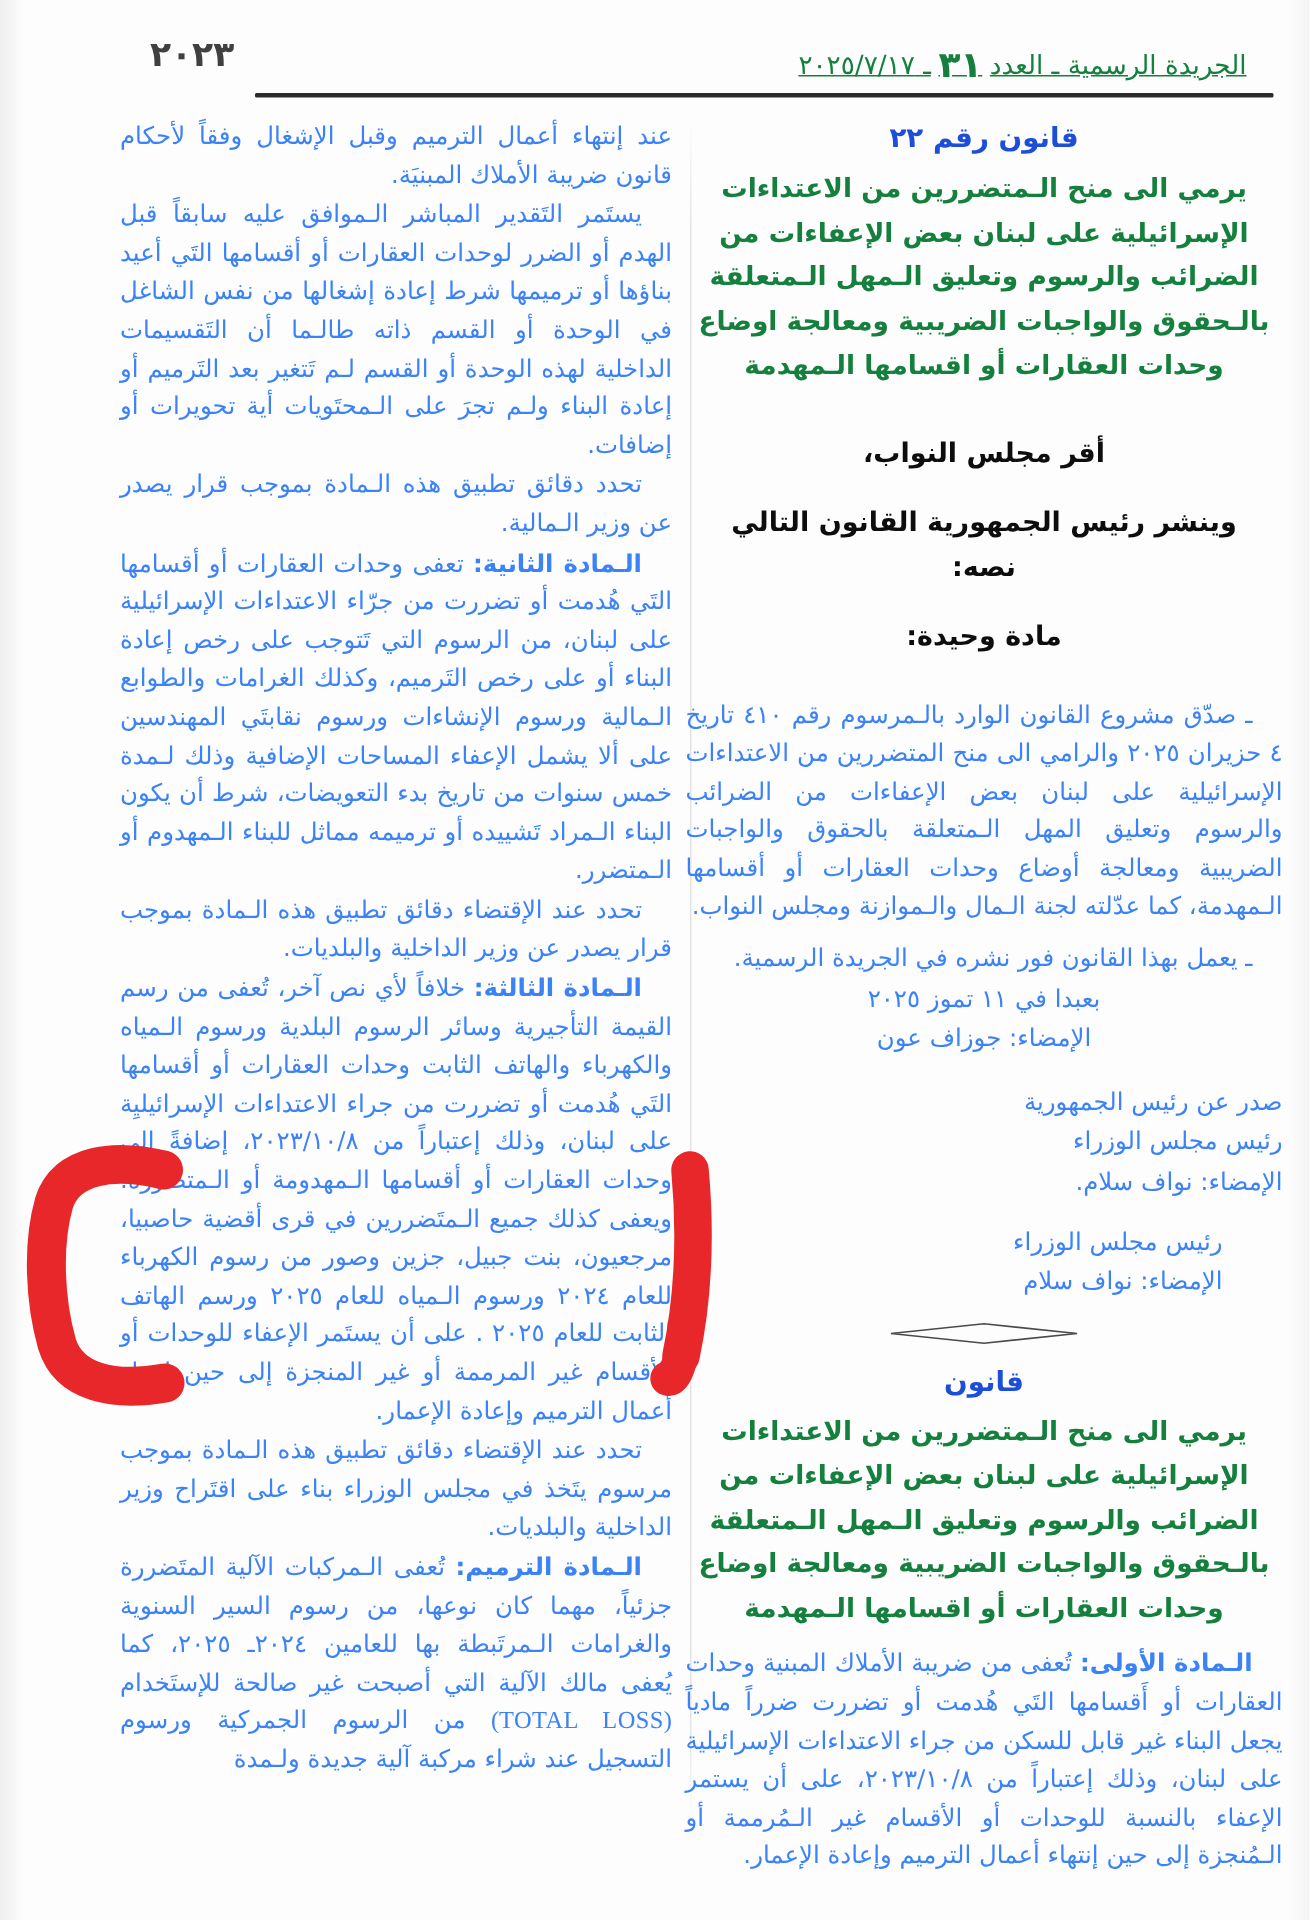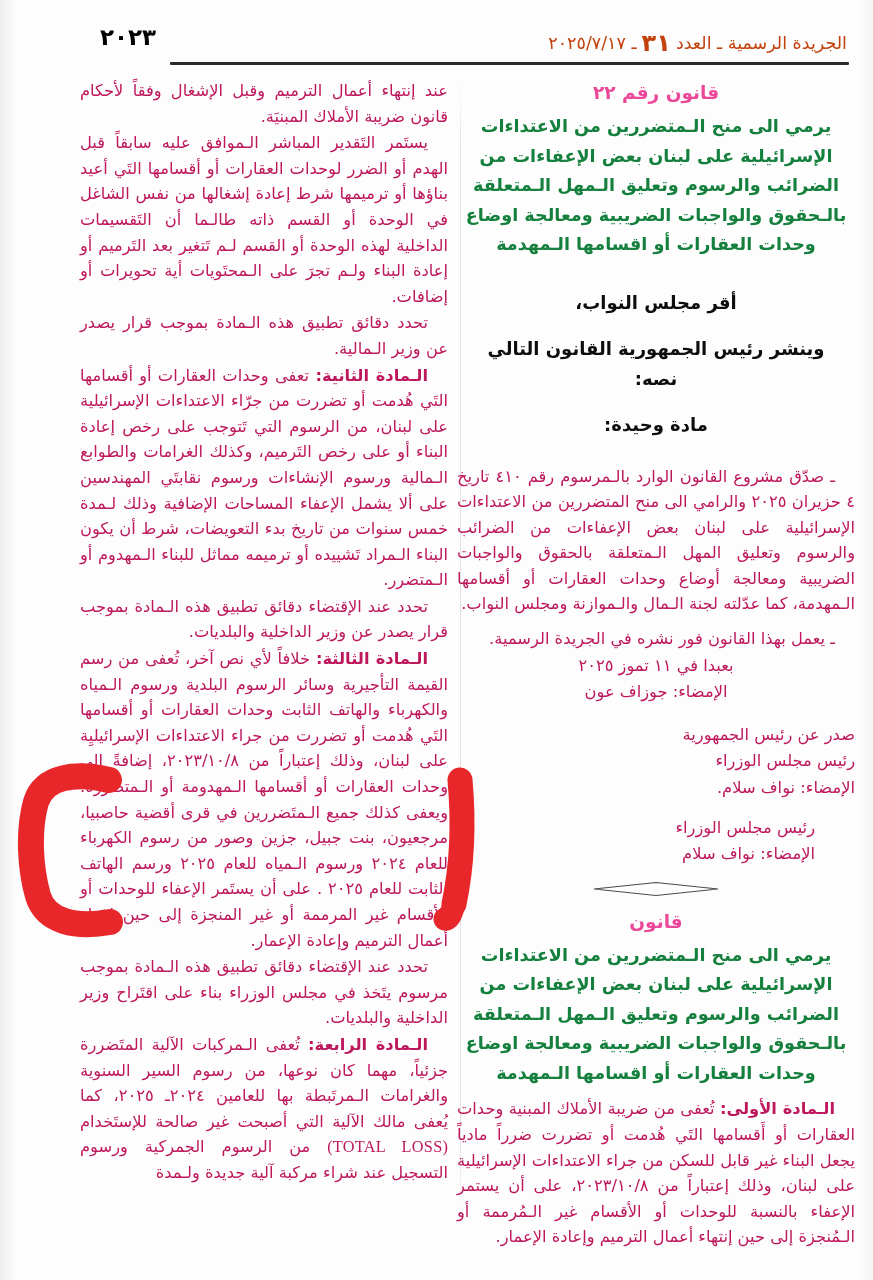--- a/index.html
+++ b/index.html
@@ -45,41 +45,42 @@
     position: absolute;
     left: 92px;
     right: 6px;
     top: 36px;
     height: 3px;
     background: #2b2b2b;
     border-radius: 1px;
   }
   .masthead-right {
     position: absolute;
-    right: 8px;
+    right: 24px;
     top: 0;
     font-size: 17.5px;
     line-height: 34px;
-    color: #c2410c;
+    color: #15803d;
     white-space: nowrap;
     letter-spacing: .2px;
+    text-decoration: underline;
   }
   .masthead-right .issue-no {
     font-size: 24px;
     font-weight: 700;
     padding: 0 5px;
     vertical-align: -2px;
   }
   .folio {
     position: absolute;
     left: 22px;
     top: -2px;
     font-size: 23px;
     font-weight: 700;
-    color: #000000;
+    color: #404040;
     letter-spacing: 1px;
   }
 
   
   .columns {
     position: absolute;
     top: 78px;
     left: 0;
     width: 873px;
     height: 1150px;
@@ -104,21 +105,21 @@
       rgba(205,205,205,0.55) 94%,
       rgba(255,255,255,0) 100%);
   }
 
   p {
     margin: 0 0 1px 0;
     font-size: 16.3px;
     line-height: 25.6px;
     text-align: justify;
     text-justify: inter-word;
-    color: #be185d;
+    color: #3b82f6;
   }
   p.indent { text-indent: 20px; }
   p.center { text-align: center; text-indent: 0; }
 
   .lead {
     font-weight: 700;
   }
 
   
   .law-title {
@@ -128,21 +129,21 @@
     line-height: 30px;
     letter-spacing: -0.2px;
     color: #0d0d0d;
     margin: 16px;
   }
   .law-number {
     text-align: center;
     font-weight: 700;
     font-size: 18.5px;
     line-height: 30px;
-    color: #ec4899;
+    color: #1d4ed8;
     margin: 0 0 4px 0;
   }
   .law-body-title {
     text-align: justify;
     text-align-last: center;
     font-weight: 700;
     font-size: 17.6px;
     line-height: 29.5px;
     color: #15803d;
     margin: 0;
@@ -265,21 +266,21 @@
       <p class="indent">تحدد دقائق تطبيق هذه الـمادة بموجب قرار يصدر عن وزير الـمالية.</p>
 
       <p class="indent"><span class="lead">الـمادة الثانية:</span><span> تعفى وحدات العقارات أو أقسامها التَي هُدمت أو تضررت من جرّاء الاعتداءات الإسرائيلية على لبنان، من الرسوم التي تَتوجب على رخص إعادة البناء أو على رخص التَرميم، وكذلك الغرامات والطوابع الـمالية ورسوم الإنشاءات ورسوم نقابتَي المهندسين على ألا يشمل الإعفاء المساحات الإضافية وذلك لـمدة خمس سنوات من تاريخ بدء التعويضات، شرط أن يكون البناء الـمراد تَشييده أو ترميمه مماثل للبناء الـمهدوم أو الـمتضرر.</span></p>
 
       <p class="indent">تحدد عند الإقتضاء دقائق تطبيق هذه الـمادة بموجب قرار يصدر عن وزير الداخلية والبلديات.</p>
 
       <p class="indent"><span class="lead">الـمادة الثالثة:</span><span> خلافاً لأي نص آخر، تُعفى من رسم القيمة التأجيرية وسائر الرسوم البلدية ورسوم الـمياه والكهرباء والهاتف الثابت وحدات العقارات أو أقسامها التَي هُدمت أو تضررت من جراء الاعتداءات الإسرائيليِة على لبنان، وذلك إعتباراً من ٢٠٢٣/١٠/٨، إضافةً إلى وحدات العقارات أو أقسامها الـمهدومة أو الـمتضررة. ويعفى كذلك جميع الـمتَضررين في قرى أقضية حاصبيا، مرجعيون، بنت جبيل، جزين وصور من رسوم الكهرباء للعام ٢٠٢٤ ورسوم الـمياه للعام ٢٠٢٥ ورسم الهاتف الثابت للعام ٢٠٢٥ . على أن يستَمر الإعفاء للوحدات أو الأقسام غير المرممة أو غير المنجزة إلى حين إنتَهاء أعمال الترميم وإعادة الإعمار.</span></p>
 
       <p class="indent">تحدد عند الإقتضاء دقائق تطبيق هذه الـمادة بموجب مرسوم يتَخذ في مجلس الوزراء بناء على اقتَراح وزير الداخلية والبلديات.</p>
 
-      <p class="indent"><span class="lead">الـمادة الرابعة:</span><span> تُعفى الـمركبات الآلية المتَضررة جزئياً، مهما كان نوعها، من رسوم السير السنوية والغرامات الـمرتَبطة بها للعامين ٢٠٢٤ـ ٢٠٢٥، كما يُعفى مالك الآلية التي أصبحت غير صالحة للإستَخدام </span><span class="latin">(TOTAL LOSS)</span><span> من الرسوم الجمركية ورسوم التسجيل عند شراء مركبة آلية جديدة ولـمدة</span></p>
+      <p class="indent"><span class="lead">الـمادة الترميم:</span><span> تُعفى الـمركبات الآلية المتَضررة جزئياً، مهما كان نوعها، من رسوم السير السنوية والغرامات الـمرتَبطة بها للعامين ٢٠٢٤ـ ٢٠٢٥، كما يُعفى مالك الآلية التي أصبحت غير صالحة للإستَخدام </span><span class="latin">(TOTAL LOSS)</span><span> من الرسوم الجمركية ورسوم التسجيل عند شراء مركبة آلية جديدة ولـمدة</span></p>
     </div>
 
   </div>
 
   <div class="annot annot-left">
     <svg width="110" height="190" viewBox="0 0 110 190" aria-hidden="true">
       <path d="M95 24 C 62 16, 30 20, 22 46 C 14 74, 16 112, 24 140 C 32 166, 62 172, 96 166" fill="none" stroke="#e8272b" stroke-width="26" stroke-linecap="round" stroke-linejoin="round"></path>
     </svg>
   </div>
 

